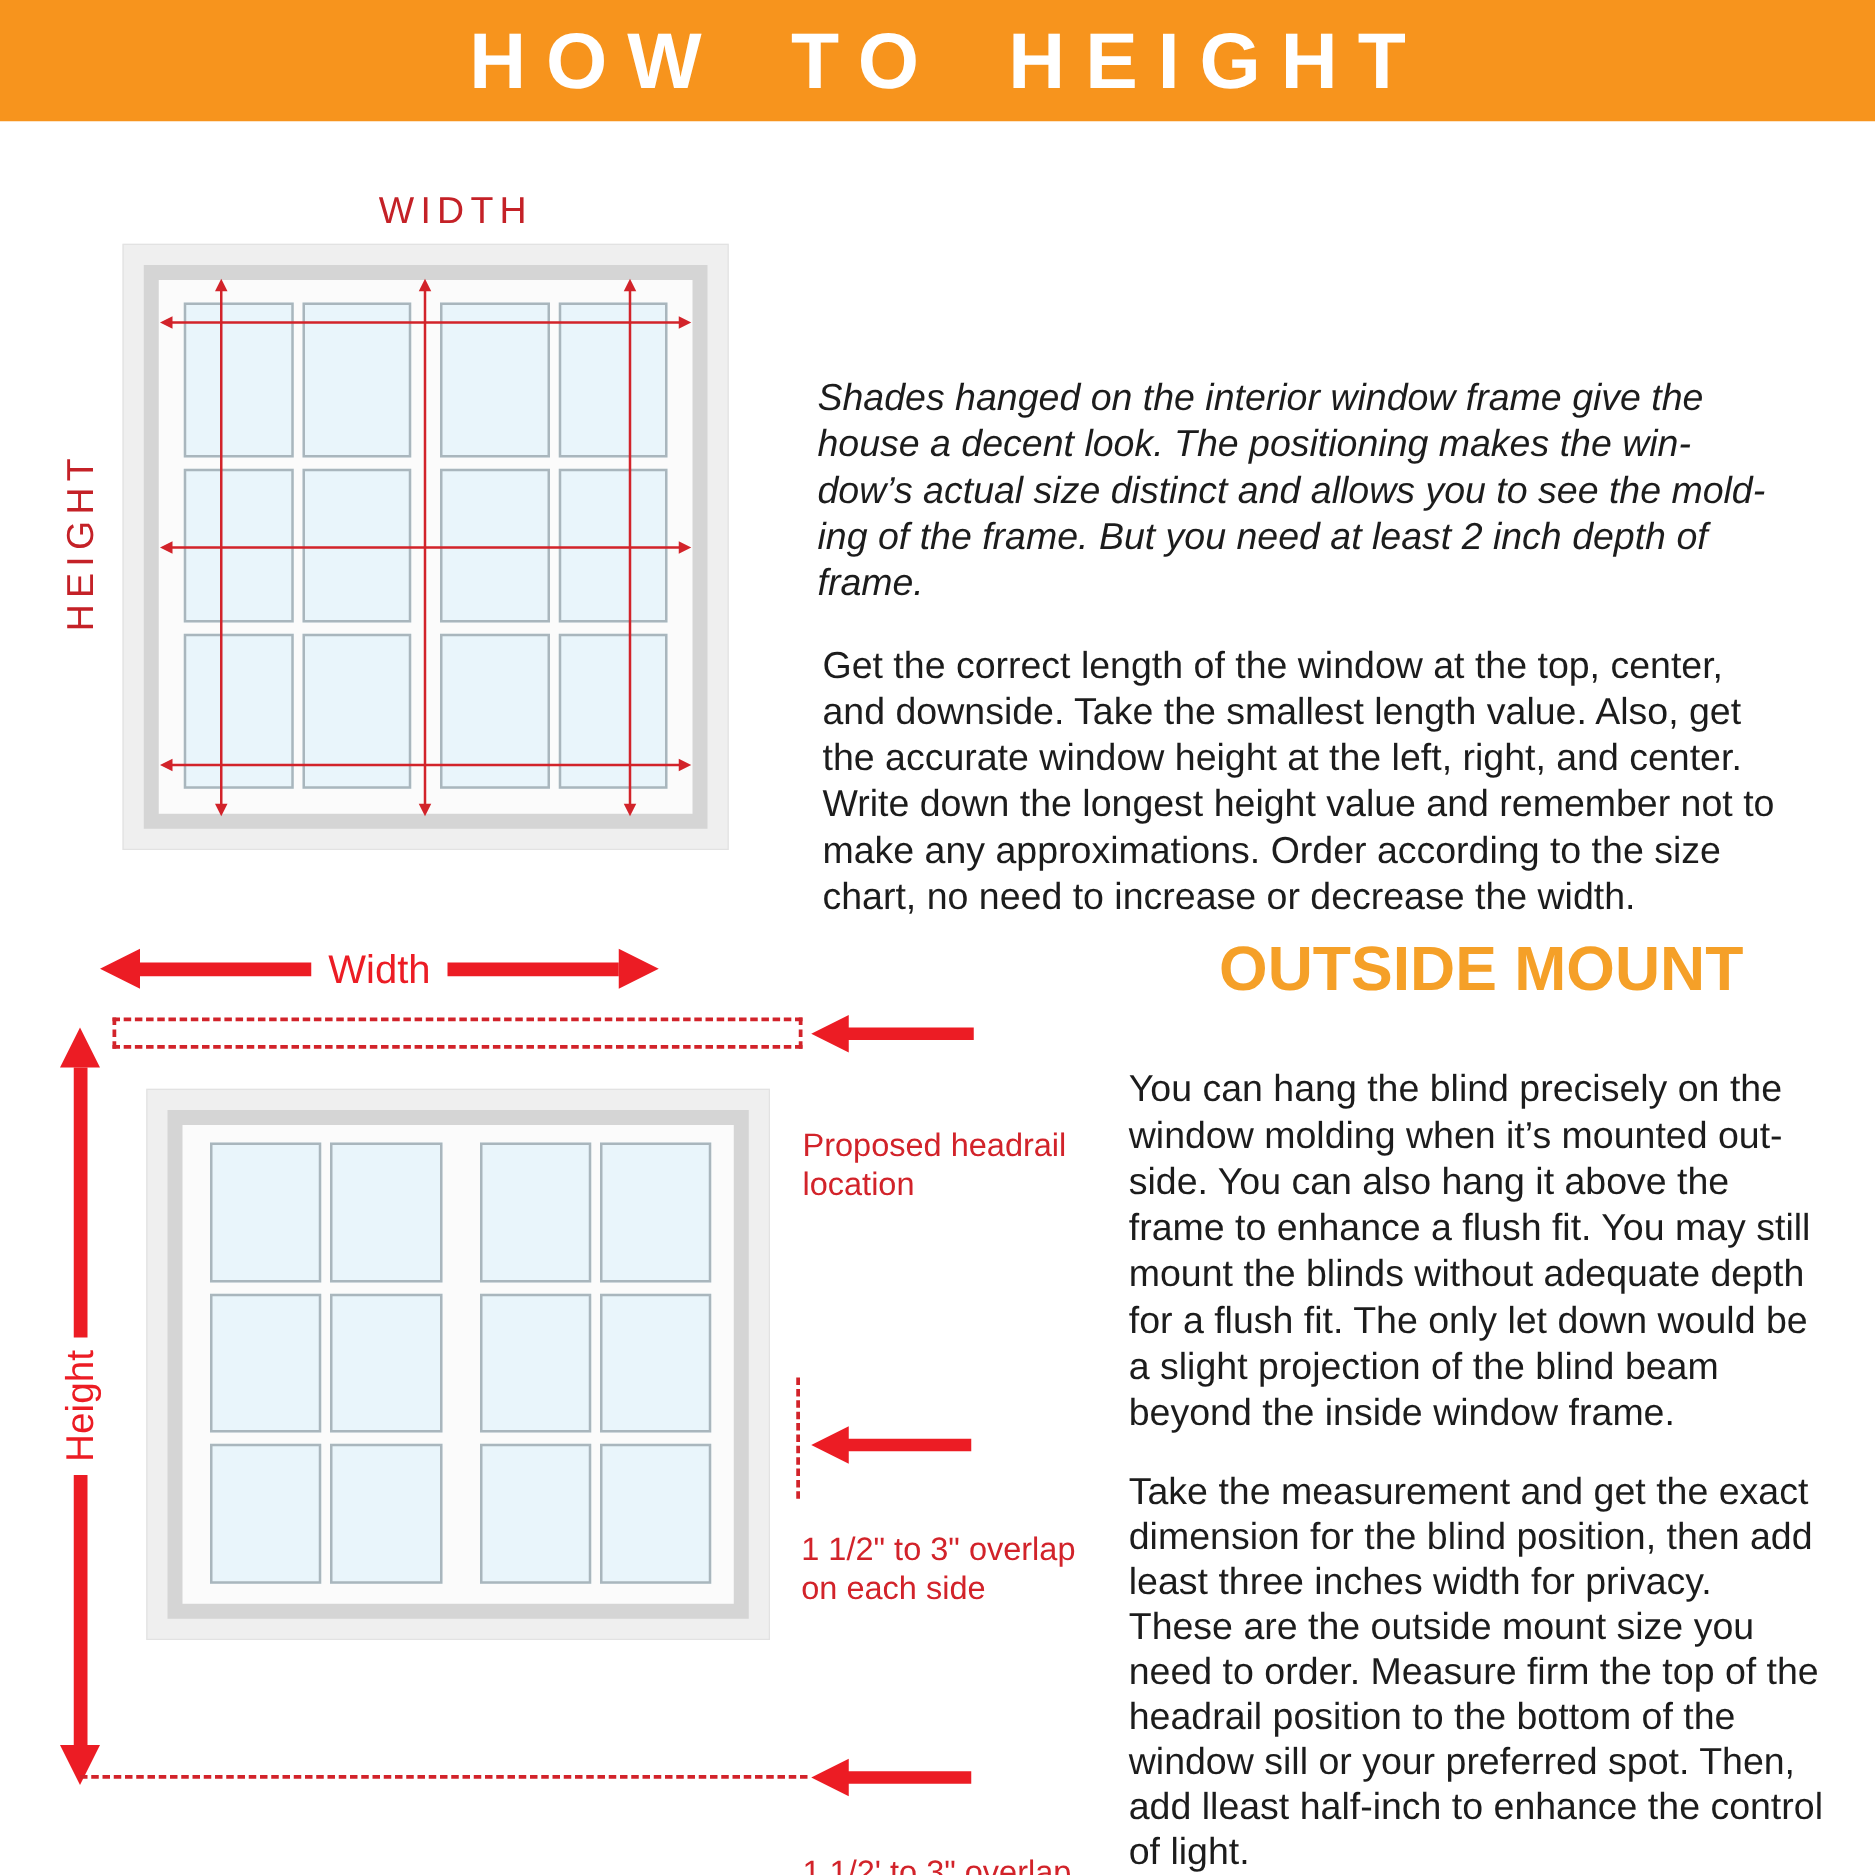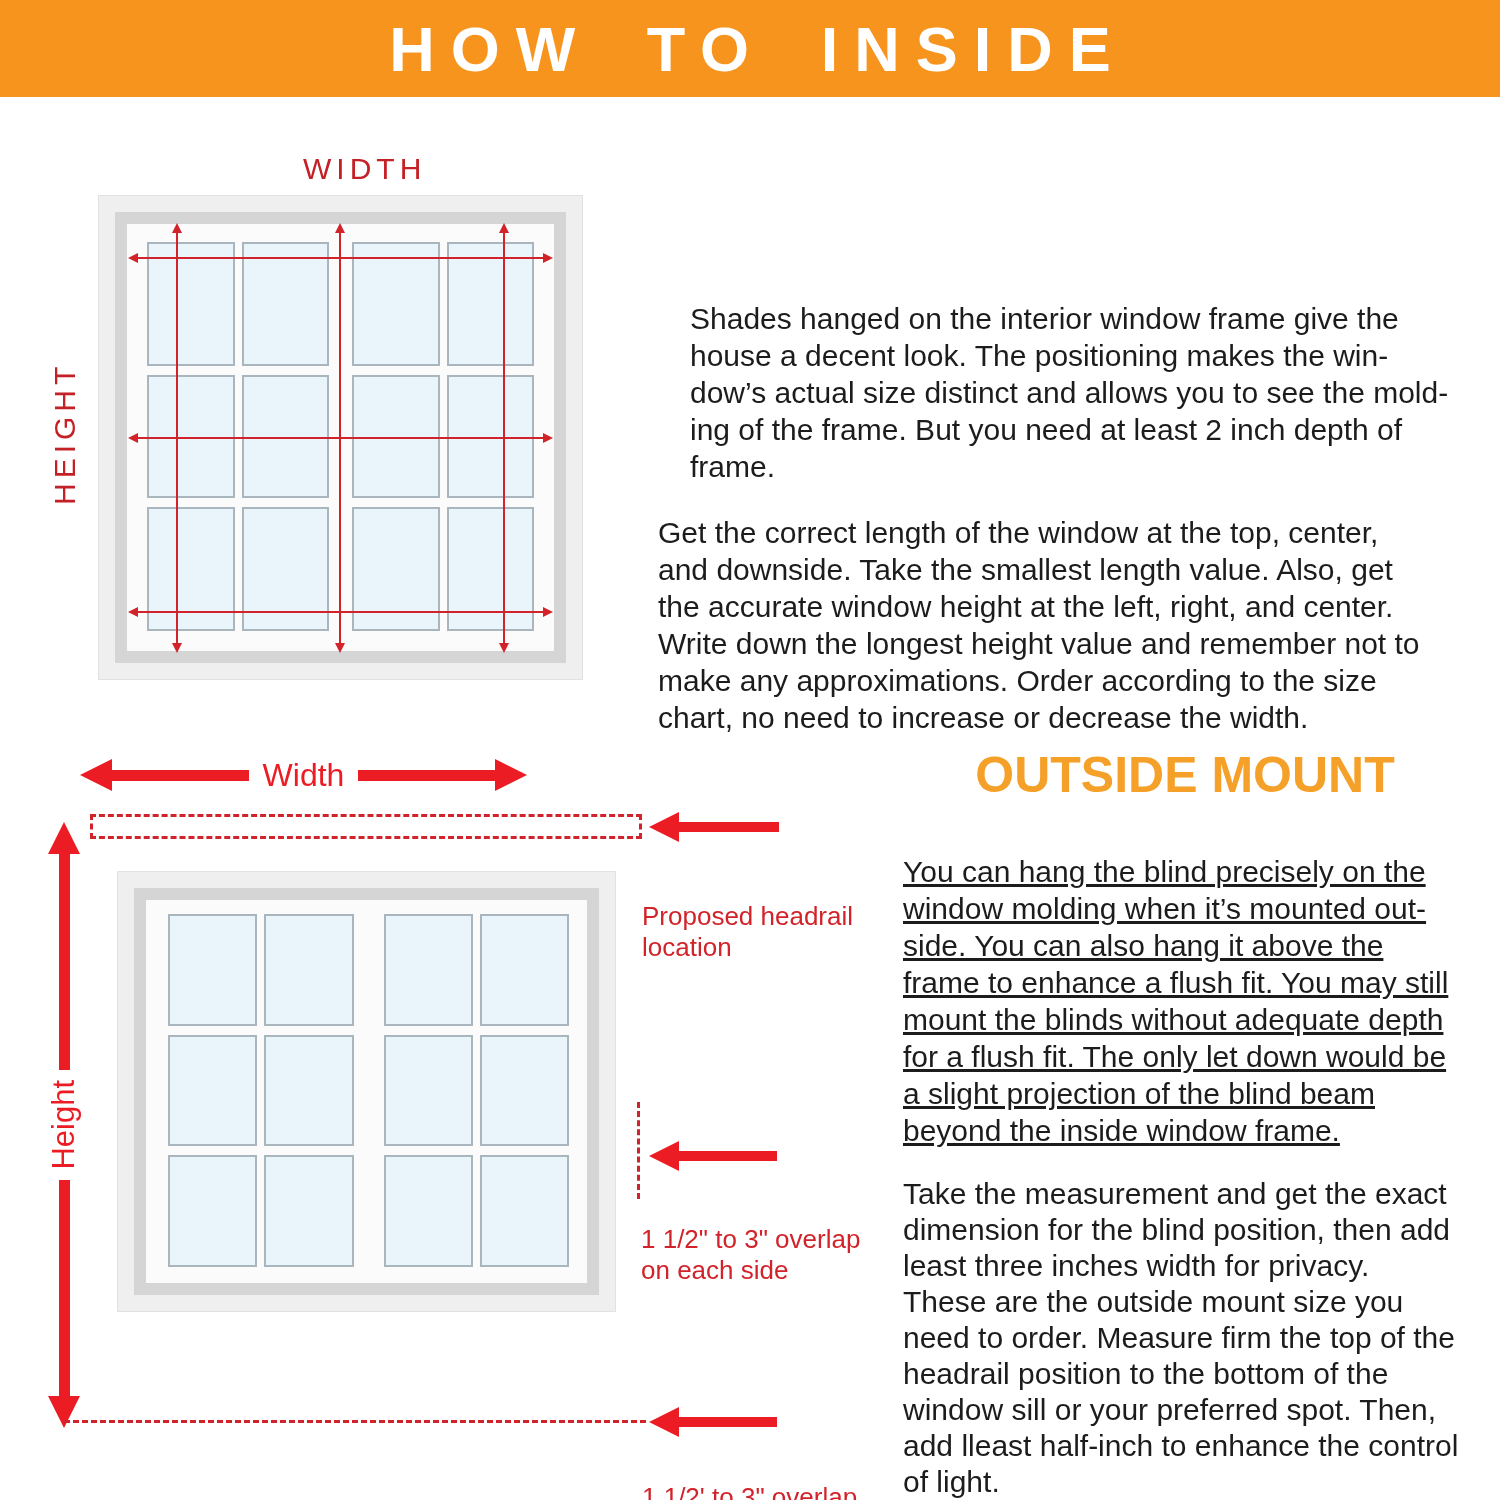--- a/index.html
+++ b/index.html
@@ -10,23 +10,23 @@
   .header{position:absolute;left:0;top:0;width:1500px;height:97px;background:#F7941D;
           display:flex;align-items:center;justify-content:center;}
   .header .title{color:#ffffff;font-size:63px;font-weight:700;letter-spacing:16px;word-spacing:22px;
           padding-left:16px;white-space:nowrap;}
 
   
   .body-text{position:absolute;font-size:30px;line-height:37px;color:#1c1c1c;white-space:pre;}
   .section-heading{position:absolute;font-weight:700;color:#F5A028;text-align:center;white-space:nowrap;}
   .h-inside{left:690px;top:178px;width:760px;font-size:56px;}
   .h-outside{left:905px;top:746px;width:560px;font-size:50px;}
-  .p-inside-1{left:690px;top:300px;}
+  .p-inside-1{left:654px;top:300px;font-style:italic;}
   .p-inside-2{left:658px;top:514px;}
-  .p-outside-1{left:903px;top:853px;text-decoration:underline;}
+  .p-outside-1{left:903px;top:853px;}
   .p-outside-2{left:903px;top:1176px;line-height:36px;}
 
   
   .dim-label{position:absolute;color:#C42127;font-size:30px;letter-spacing:5px;white-space:nowrap;}
   .dim-label-v{writing-mode:vertical-rl;transform:rotate(180deg);}
   .red-note{position:absolute;color:#D2232A;font-size:26px;line-height:31px;white-space:pre;margin-top:44px;}
 
   
   .window{position:absolute;background:#EFEFEF;border:1px solid #E2E2E2;box-sizing:border-box;}
   .win-mid{position:absolute;inset:16px;background:#D5D5D5;}
@@ -89,21 +89,21 @@
               border-left:3px dashed #D2232A;}
   .dash-hline{position:absolute;left:64px;top:1420px;width:582px;height:0;
               border-top:3px dashed #D2232A;}
 </style>
 </head>
 <body>
 
 <div class="canvas">
 
   <div class="header">
-    <div class="title">HOW TO INSIDE</div>
+    <div class="title">HOW TO HEIGHT</div>
   </div>
 
   <div class="dim-label" style="left:303px;top:152px;">WIDTH</div>
   <div class="dim-label dim-label-v" style="left:48px;top:390px;height:115px;">HEIGHT</div>
 
   <div class="window win-top">
     <div class="win-mid"></div>
     <div class="win-frame"></div>
     <div class="win-panes">
       <div class="win-half">

